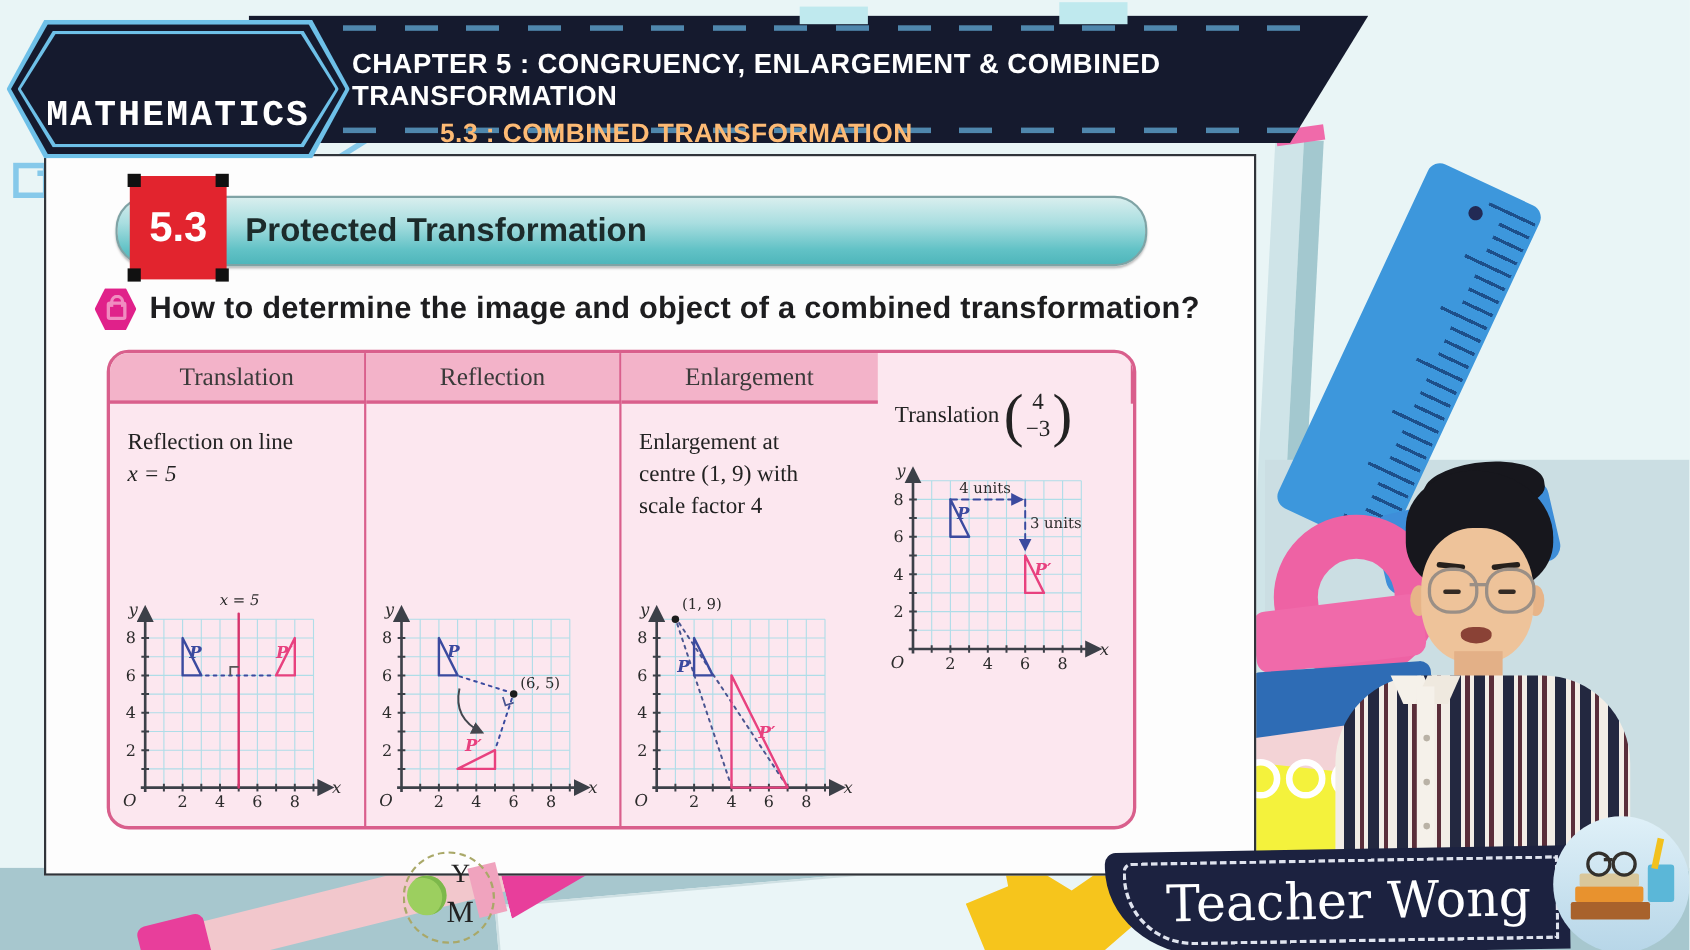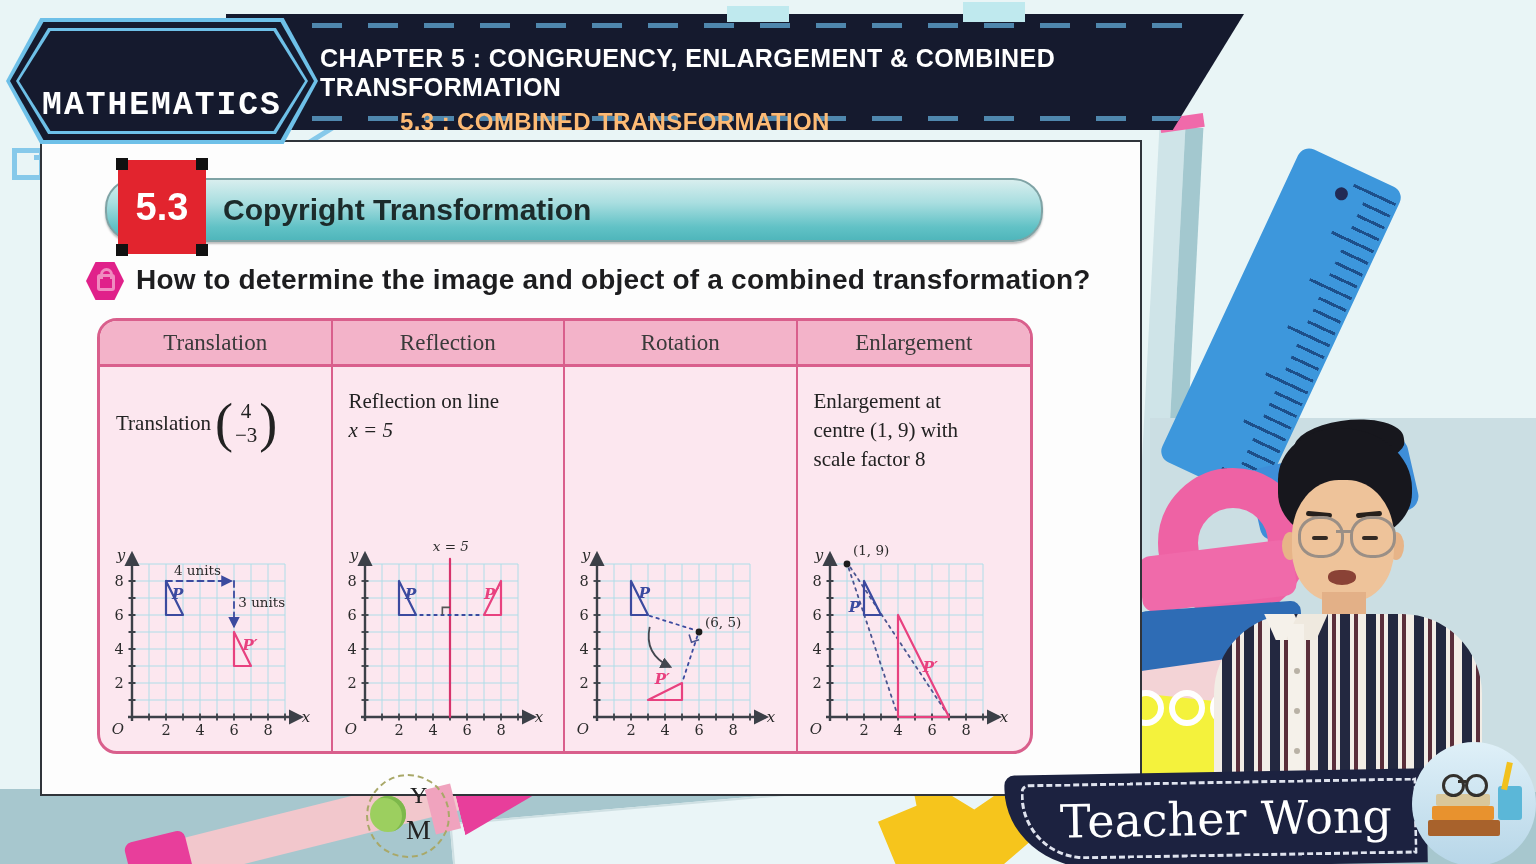--- a/index.html
+++ b/index.html
@@ -188,40 +188,39 @@
     <div class="hex h4">
       <span class="hex-title">MATHEMATICS</span>
     </div>
   </div>
   <div class="abs circuit" style="left:34px;top:155px;width:250px;height:5px;"></div>
   <div class="abs circuit" style="left:278px;top:140px;width:62px;height:5px;transform:rotate(-32deg);"></div>
   <div class="abs node"></div>
 
   <div class="abs page">
     <div class="title-pill">
-      <span class="t">Copyright Transformation</span>
+      <span class="t">Protected Transformation</span>
     </div>
     <div class="sec-badge">
       <span>5.3</span>
       <div class="mk" style="left:-2px;top:-2px;"></div>
       <div class="mk" style="right:-2px;top:-2px;"></div>
       <div class="mk" style="left:-2px;bottom:-2px;"></div>
       <div class="mk" style="right:-2px;bottom:-2px;"></div>
     </div>
 
     <div class="qhex">
       <div class="lk"></div>
         <div class="lk2"></div>
     </div>
     <div class="question">How to determine the image and object of a combined transformation?</div>
 
     <div class="ttable">
       <div class="col-h">Translation</div>
       <div class="col-h">Reflection</div>
-      <div class="col-h">Rotation</div>
       <div class="col-h last">Enlargement</div>
 
       <div class="col-b">
         <div class="desc vecrow">
           <span>Translation</span>
           <span class="vec">
             <span class="par">(</span>
             <span class="nums">
               <span>4</span>
               <span>−3</span>
@@ -456,21 +455,21 @@
               <text x="69.65" y="69" fill="#3b4a9f" font-size="15" text-anchor="start" font-family="&quot;DejaVu Serif&quot;,&quot;Liberation Serif&quot;,serif" font-style="italic" font-weight="bold">P</text>
               <polygon points="79,171 113,171 113,154" fill="none" stroke="#e8417f" stroke-width="2.2" stroke-linejoin="round"></polygon>
               <text x="85.8" y="154.85" fill="#e8417f" font-size="15" text-anchor="start" font-family="&quot;DejaVu Serif&quot;,&quot;Liberation Serif&quot;,serif" font-style="italic" font-weight="bold">P′</text>
             </svg></div>
       </div>
 
       <div class="col-b last">
         <div class="desc">
           <span>Enlargement at</span><br>
           <span>centre (1, 9) with</span><br>
-          <span>scale factor 8</span>
+          <span>scale factor 4</span>
         </div>
         <div class="graph"><svg width="216" height="212" viewBox="0 0 216 212">
               <defs>
                 <marker id="m3-0" viewBox="0 0 10 10" refX="8" refY="5" markerWidth="6.5" markerHeight="6.5" orient="auto-start-reverse">
                   <path d="M0,0 L10,5 L0,10 z" fill="#3c4048"></path>
                 </marker>
                 <marker id="m3-1" viewBox="0 0 10 10" refX="8" refY="5" markerWidth="6.5" markerHeight="6.5" orient="auto-start-reverse">
                   <path d="M0,0 L10,5 L0,10 z" fill="#3c4048"></path>
                 </marker>
               </defs>

